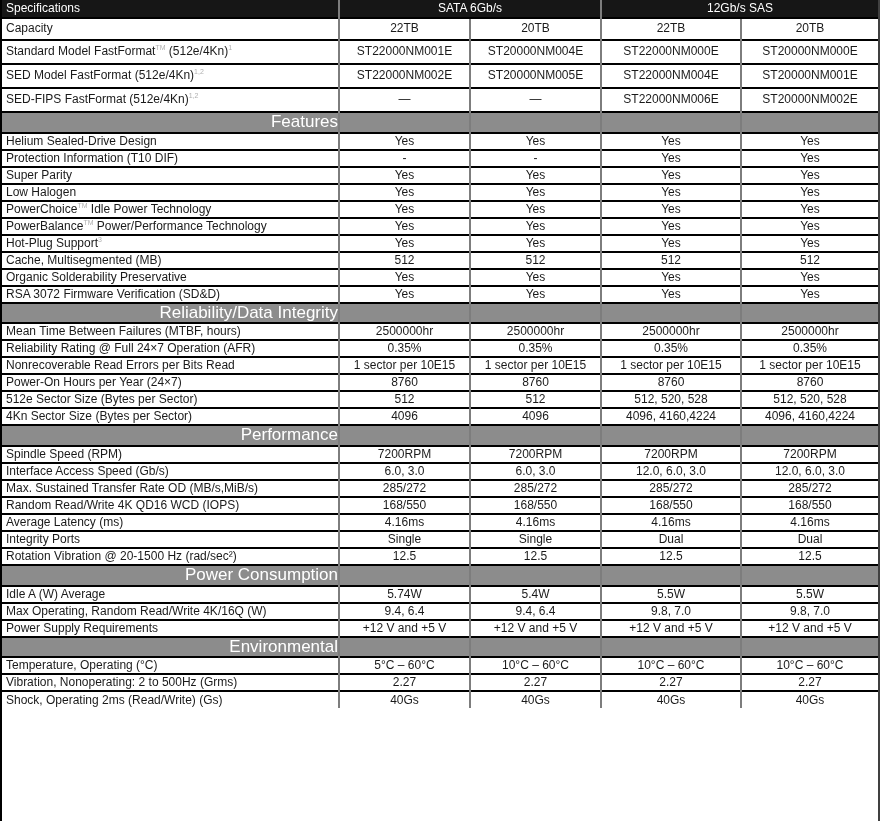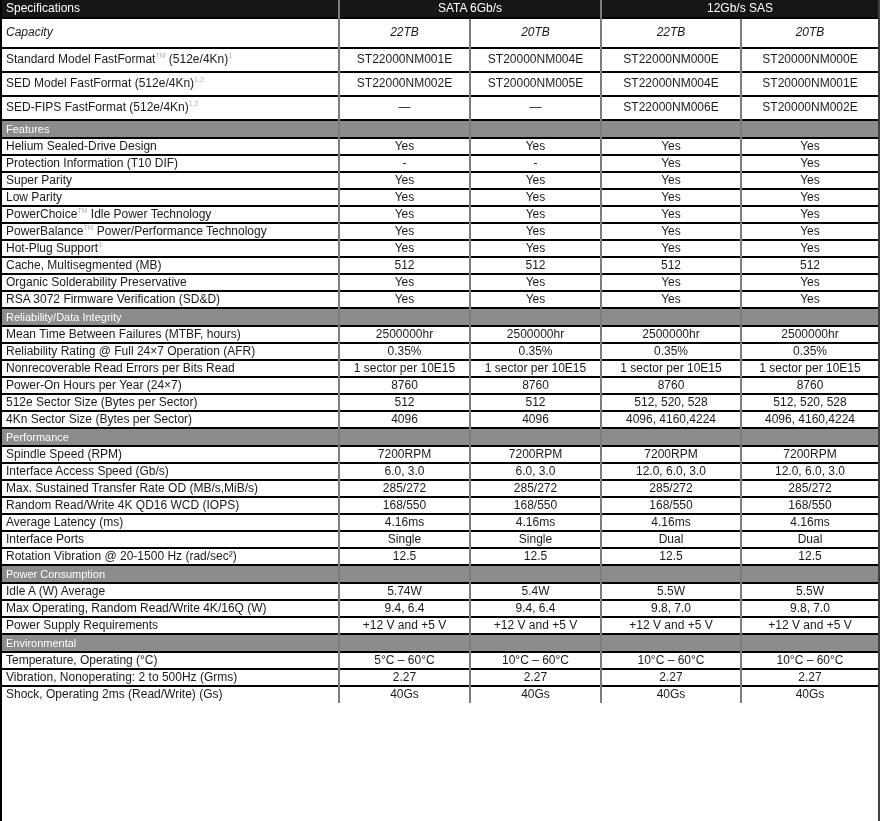--- a/index.html
+++ b/index.html
@@ -11,29 +11,29 @@
     border-collapse:collapse;table-layout:fixed;width:876px;
     font-family:"Liberation Sans",sans-serif;color:#1a1a1a;
   }
   td{
     padding:0;vertical-align:middle;font-size:12px;line-height:1.1;
     white-space:nowrap;overflow:hidden;
     border-top:2px solid var(--hline,#000);
   }
   td + td{border-left:2px solid var(--vline,#7d7d7d);}
   tr.r-head{height:18px;}
-  tr.r-cap{height:30px;font-style:italic;}
+  tr.r-cap{height:22px;}
   tr.r-model{height:24px;}
   tr.r-bar{height:18px;}
   tr.r-data{height:17px;}
   tr.r-head td{border-top:none;}
   .label{text-align:left;padding-left:4px;}
   .value{text-align:center;}
   .dark{background:var(--header-bg,#161616);color:#fff;}
-  .bar{background:var(--section-bg,#8c8c8c);color:#fff;font-size:11px;}
+  .bar{background:var(--section-bg,#8c8c8c);color:#fff;font-size:17px;text-align:right;}
   .sup{
     color:var(--sup-color,#b0b0b0);font-size:7px;
     vertical-align:top;position:relative;top:-1px;
   }
 </style>
 </head>
 <body>
 
 <div class="sheet">
   <table>
@@ -100,21 +100,21 @@
           <td class="value">Yes</td>
         </tr>
         <tr class="r-data">
           <td class="label">Super Parity</td>
           <td class="value">Yes</td>
           <td class="value">Yes</td>
           <td class="value">Yes</td>
           <td class="value">Yes</td>
         </tr>
         <tr class="r-data">
-          <td class="label">Low Parity</td>
+          <td class="label">Low Halogen</td>
           <td class="value">Yes</td>
           <td class="value">Yes</td>
           <td class="value">Yes</td>
           <td class="value">Yes</td>
         </tr>
         <tr class="r-data">
           <td class="label">PowerChoice<span class="sup">TM</span> Idle Power Technology</td>
           <td class="value">Yes</td>
           <td class="value">Yes</td>
           <td class="value">Yes</td>
@@ -240,21 +240,21 @@
           <td class="value">168/550</td>
         </tr>
         <tr class="r-data">
           <td class="label">Average Latency (ms)</td>
           <td class="value">4.16ms</td>
           <td class="value">4.16ms</td>
           <td class="value">4.16ms</td>
           <td class="value">4.16ms</td>
         </tr>
         <tr class="r-data">
-          <td class="label">Interface Ports</td>
+          <td class="label">Integrity Ports</td>
           <td class="value">Single</td>
           <td class="value">Single</td>
           <td class="value">Dual</td>
           <td class="value">Dual</td>
         </tr>
         <tr class="r-data">
           <td class="label">Rotation Vibration @ 20-1500 Hz (rad/sec²)</td>
           <td class="value">12.5</td>
           <td class="value">12.5</td>
           <td class="value">12.5</td>

